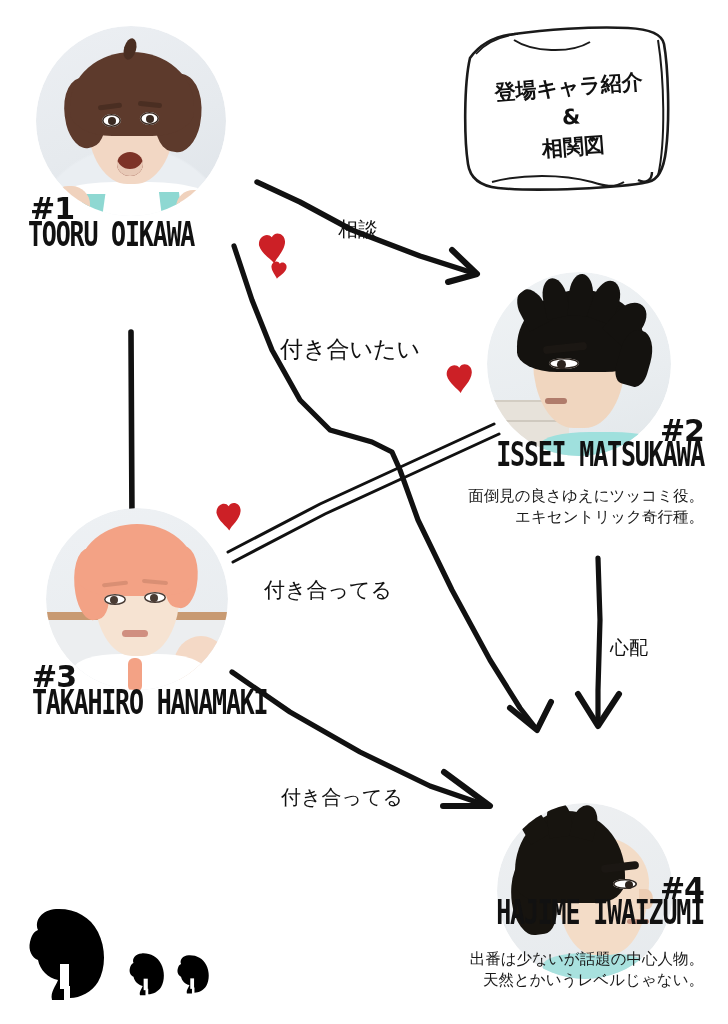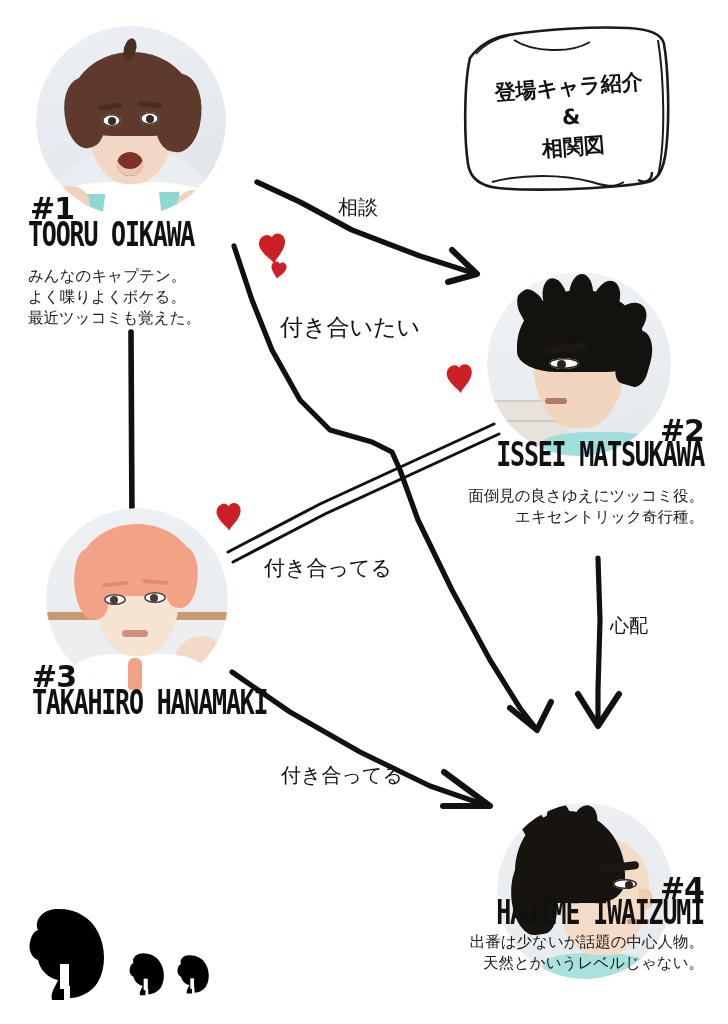--- a/index.html
+++ b/index.html
@@ -114,25 +114,25 @@
   #card-2 .num{}
   #card-2 .rname{margin-top:2px;}
   #card-2 .desc{margin-top:13px;}
 
   #card-3{left:32px;top:664px;}
   #card-3 .rname{margin-top:4px;}
   #card-3 .desc{margin-top:13px;}
 
   #card-4{right:24px;top:876px;text-align:right;}
   #card-4 .rname{margin-top:2px;}
-  #card-4 .desc{margin-top:1px;}
+  #card-4 .desc{margin-top:18px;}
 
   
   .rel{position:absolute;font-size:19px;color:#111;white-space:nowrap;
-       font-family:"DejaVu Sans","Liberation Sans",sans-serif;}
+       font-family:"DejaVu Sans","Liberation Sans",sans-serif;margin-top:22px;}
   #rel-soudan{left:338px;top:194px;font-size:20px;}
   #rel-tsukiaitai{left:280px;top:312px;font-size:23px;}
   #rel-akuyuu{left:20px;top:392px;font-size:19px;line-height:25px;white-space:pre-line;}
   #rel-tsukiatteru{left:264px;top:554px;font-size:21px;}
   #rel-shinpai{left:610px;top:613px;font-size:19px;}
   #rel-champion{left:281px;top:762px;font-size:20px;}
 
   
   #banner{position:absolute;left:452px;top:22px;width:232px;height:176px;}
   #banner .btext{position:absolute;left:26px;top:50px;width:186px;text-align:center;
@@ -277,23 +277,20 @@
 
   <div class="rel" id="rel-soudan">相談</div>
   <div class="rel" id="rel-tsukiaitai">付き合いたい</div>
   <div class="rel" id="rel-tsukiatteru">付き合ってる</div>
   <div class="rel" id="rel-shinpai">心配</div>
   <div class="rel" id="rel-champion">付き合ってる</div>
 
   <div class="card" id="card-1">
     <div class="num">#1</div>
     <div class="rname">TOORU OIKAWA</div>
-    <div class="desc">みんなのキャプテン。
-よく喋りよくボケる。
-最近ツッコミも覚えた。</div>
   </div>
 
   <div class="card" id="card-2">
     <div class="num">#2</div>
     <div class="rname r">ISSEI MATSUKAWA</div>
     <div class="desc right">面倒見の良さゆえにツッコミ役。
 エキセントリック奇行種。</div>
   </div>
 
   <div class="card" id="card-3">

